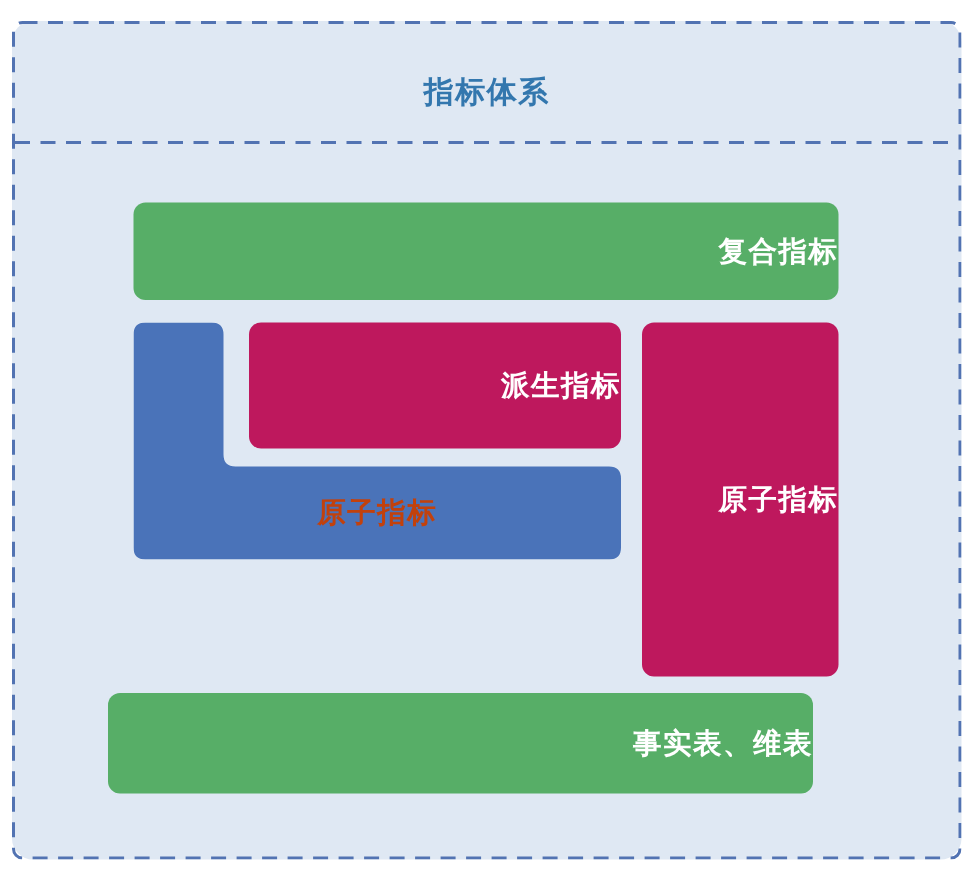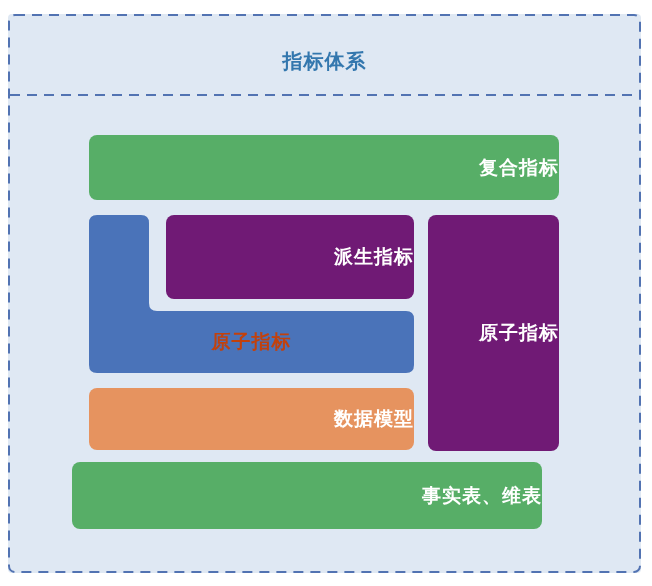--- a/index.html
+++ b/index.html
@@ -8,21 +8,21 @@
     font-family: "Liberation Sans", "DejaVu Sans", sans-serif;
     width: 652px; height: 586px;
     position: relative;
     overflow: hidden;
   }
   .panel {
     position: absolute;
     left: 8px; top: 14px;
     width: 633px; height: 559px;
     background: #dfe8f3;
-    border-radius: 4px;
+    border-radius: 14px;
   }
   .panel-border-svg {
     position: absolute;
     left: 0; top: 0;
     width: 633px; height: 559px;
     pointer-events: none;
   }
   .panel-title {
     position: absolute;
     left: 0; top: 34px;
@@ -38,21 +38,21 @@
     border-radius: 8px;
     display: flex;
     align-items: center;
     justify-content: flex-end;
     color: #ffffff;
     font-size: 19px;
     font-weight: bold;
     letter-spacing: 1px;
   }
   .green  { background: #57ae67; }
-  .blue   { background: #701a75; }
+  .blue   { background: #be185d; }
   .orange { background: #e6935f; }
 
   .block-composite { left: 81px;  top: 121px; width: 470px; height: 65px; }
   .block-derived   { left: 158px; top: 201px; width: 248px; height: 84px; }
   .lshape-svg      { position: absolute; left: 81px; top: 201px; width: 325px; height: 158px; }
   .block-atomic-label {
     position: absolute;
     left: 81px; top: 297px; width: 325px; height: 62px;
     display: flex; align-items: center; justify-content: center;
     color: #c2410c; font-size: 19px; font-weight: bold; letter-spacing: 1px;
@@ -85,21 +85,18 @@
   </div>
 
   <div class="block blue block-derived">
     <span>派生指标</span>
   </div>
 
   <div class="block blue block-custom">
     <span>原子指标</span>
   </div>
 
-  <div class="block orange block-datamodel">
-    <span>数据模型</span>
-  </div>
 
   <div class="block green block-factdim">
     <span>事实表、维表</span>
   </div>
 
 </div>
 
 </body></html>

